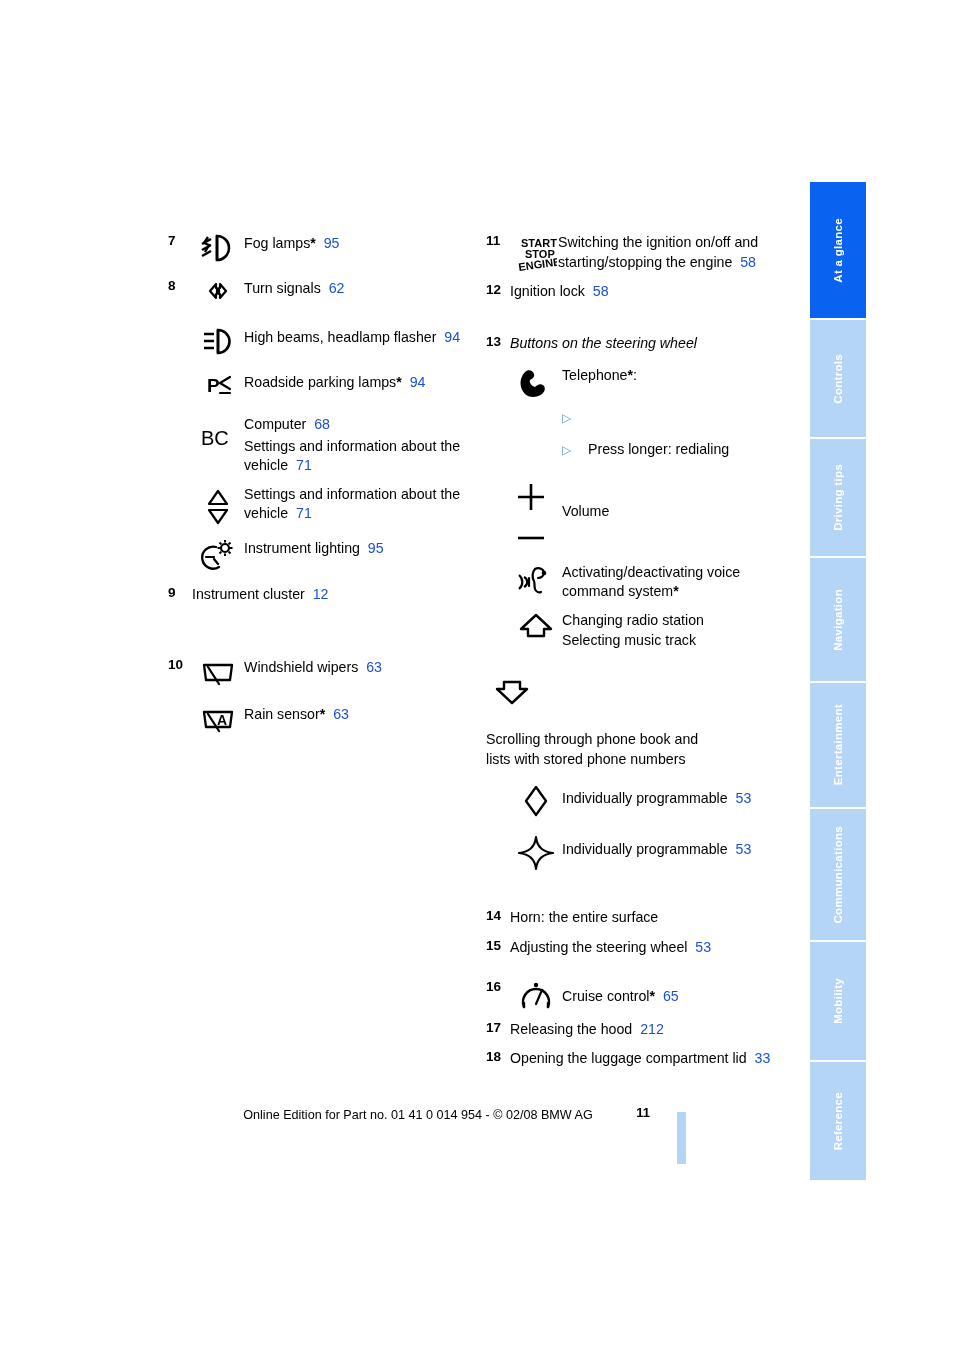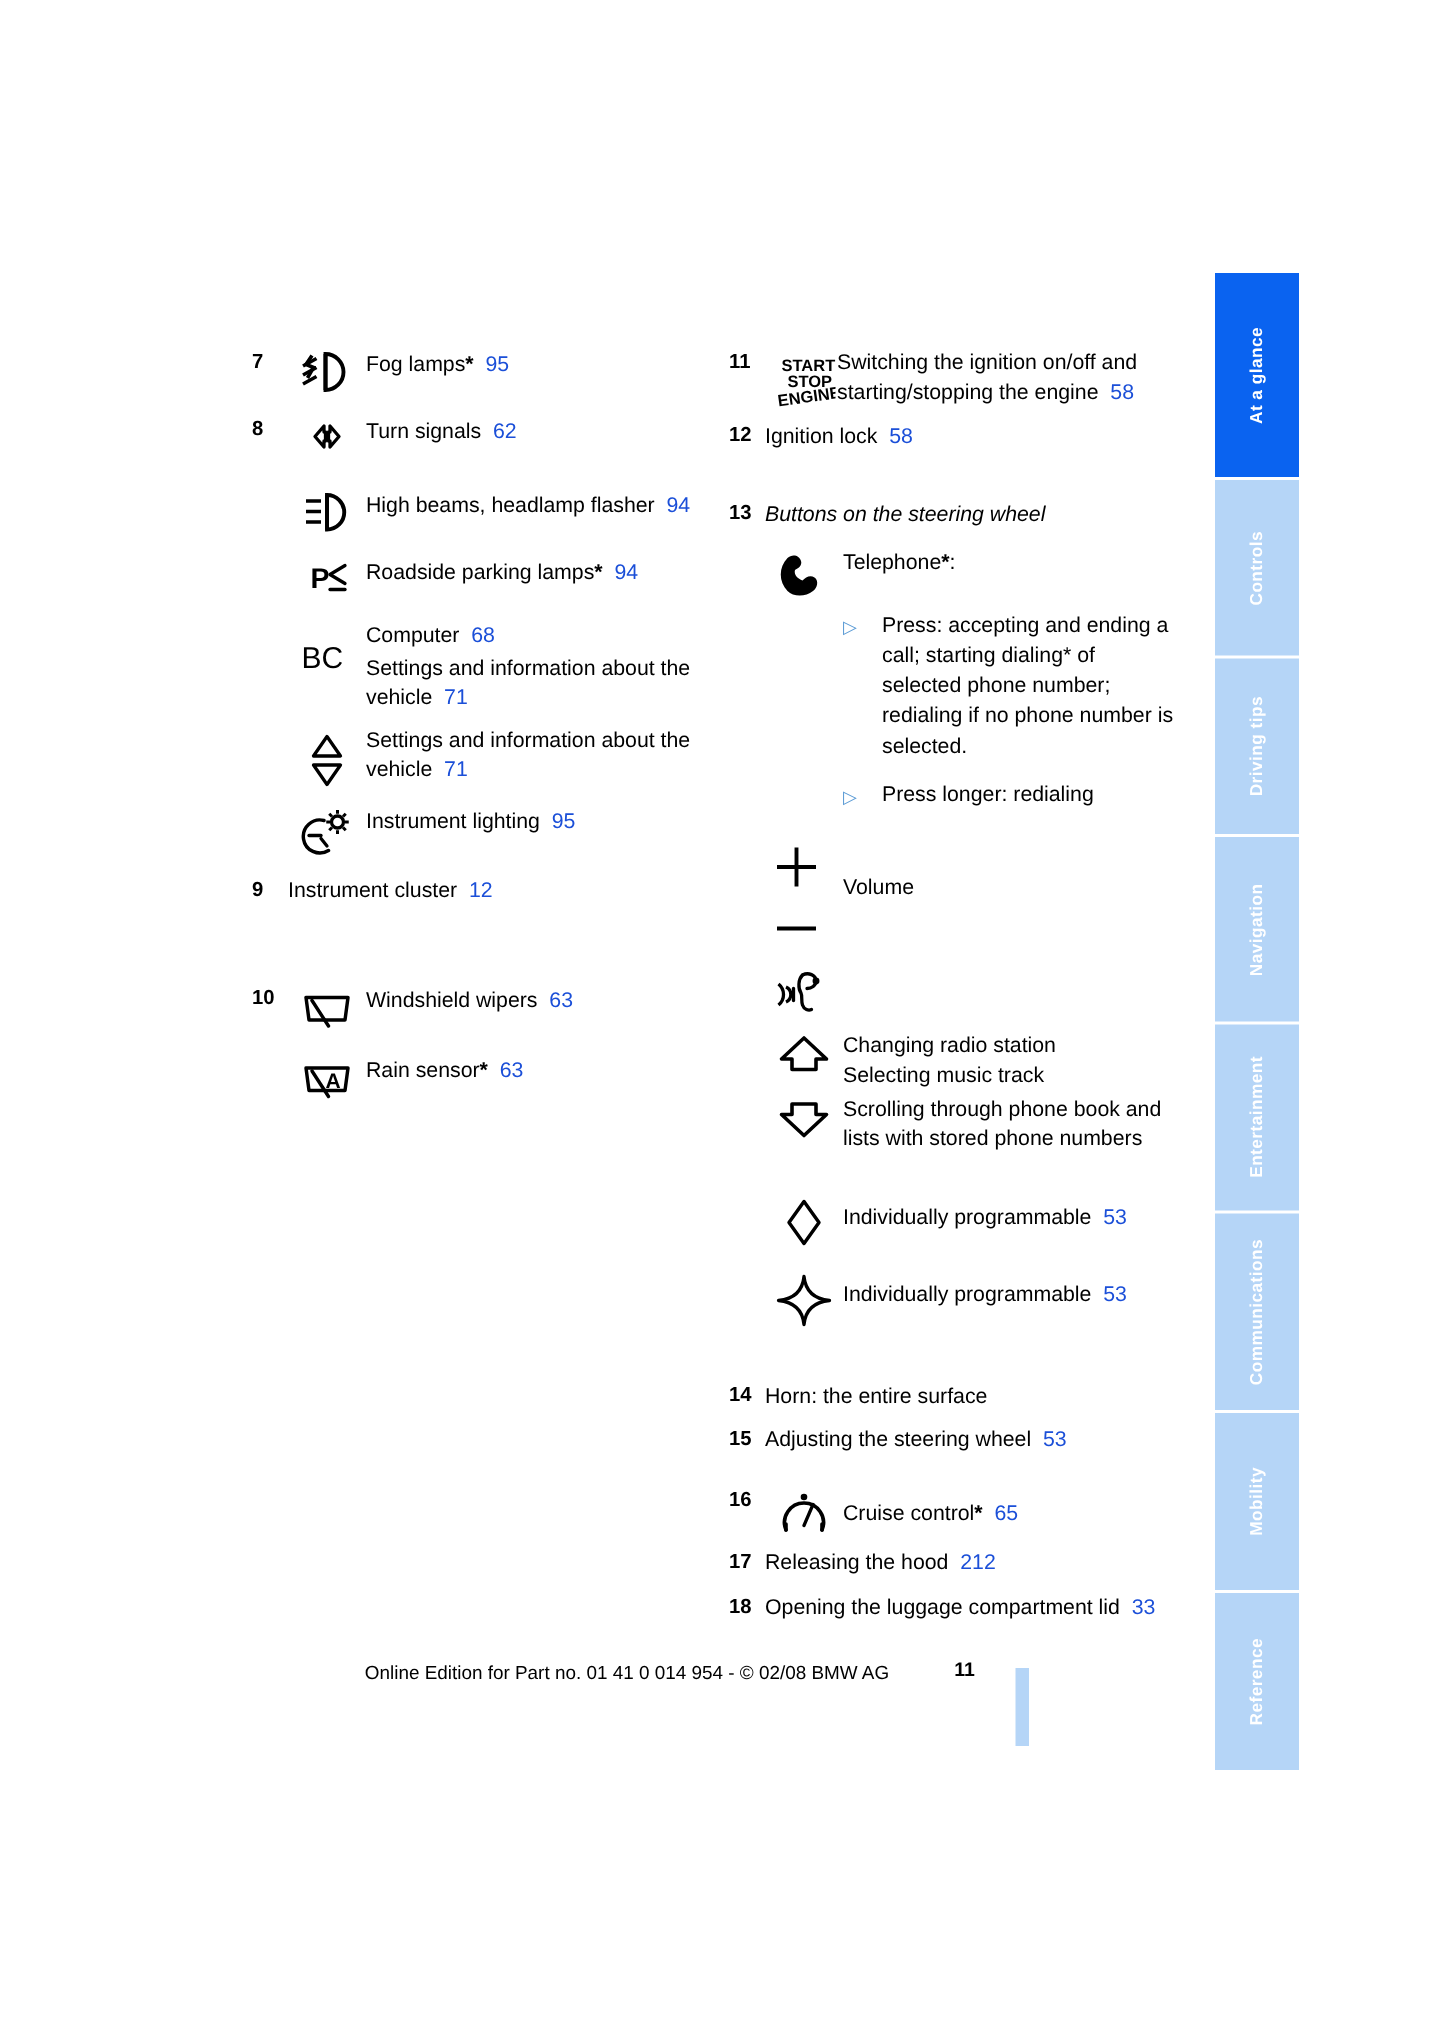--- a/index.html
+++ b/index.html
@@ -337,21 +337,20 @@
         </svg>
       </div>
       <div class="txt">
         <span>Telephone</span><span class="star">*</span><span>:</span>
       </div>
     </div>
 
     <div style="margin-left:76px;">
       <div class="bullet-row">
         <div class="bullet-mark">▷</div>
-        <div class="bullet-txt">Press: accepting and ending a call; starting dialing* of selected phone number; redialing if no phone number is selected.</div>
       </div>
       <div class="bullet-row" style="margin-top:12px;">
         <div class="bullet-mark">▷</div>
         <div class="bullet-txt">Press longer: redialing</div>
       </div>
     </div>
 
     <div class="row" style="margin-top:20px;margin-bottom:14px;">
       <div class="num"></div>
       <div class="icon-cell" style="flex-direction:column;">
@@ -370,36 +369,39 @@
       <div class="icon-cell" style="padding-top:2px;">
         <svg width="46" height="34" viewBox="0 0 46 34">
           <path d="M6 11 A9 9 0 0 1 6 25" fill="none" stroke="#000" stroke-width="2.2"></path>
           <path d="M11 13 A5.5 5.5 0 0 1 11 23" fill="none" stroke="#000" stroke-width="2.2"></path>
           <path d="M16 14 L16 22" stroke="#000" stroke-width="2.2" stroke-linecap="round"></path>
           <path d="M22 5 C19 8 19 14 21 17 C22 19 21 22 22 25 C23 28 26 29 28 28" fill="none" stroke="#000" stroke-width="2.2" stroke-linecap="round"></path>
           <path d="M22 5 C26 3 31 5 31 9 C31 12 28 14 25 14" fill="none" stroke="#000" stroke-width="2.2" stroke-linecap="round"></path>
           <circle cx="31" cy="9" r="2.3" fill="#000"></circle>
         </svg>
       </div>
+      <div class="txt txt-tight">
+        <span>Activating/deactivating voice command system</span><span class="star">*</span>
+      </div>
     </div>
 
     <div class="row" style="margin-bottom:2px;">
       <div class="num"></div>
       <div class="icon-cell">
         <svg width="42" height="30" viewBox="0 0 42 30">
           <path d="M21 4 L36 18 L29 18 L29 25 L13 25 L13 18 L6 18 Z" fill="none" stroke="#000" stroke-width="2.4" stroke-linejoin="round"></path>
         </svg>
       </div>
       <div class="txt txt-tight">
         <div>Changing radio station</div>
         <div>Selecting music track</div>
       </div>
     </div>
 
-    <div class="row" style="margin-bottom:25px;">
+    <div class="row" style="margin-bottom:12px;flex-direction:column;">
       <div class="num"></div>
       <div class="icon-cell">
         <svg width="42" height="30" viewBox="0 0 42 30">
           <path d="M21 26 L36 12 L29 12 L29 5 L13 5 L13 12 L6 12 Z" fill="none" stroke="#000" stroke-width="2.4" stroke-linejoin="round"></path>
         </svg>
       </div>
       <div class="txt txt-tight">
         <div>Scrolling through phone book and</div>
         <div>lists with stored phone numbers</div>
       </div>

